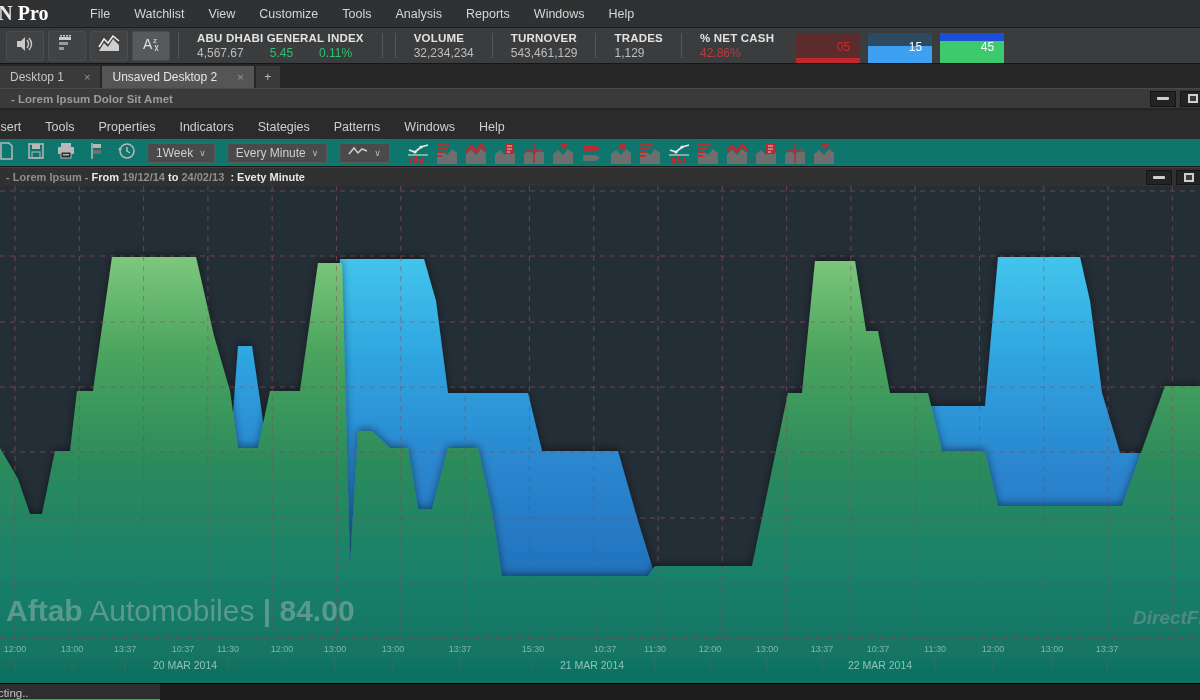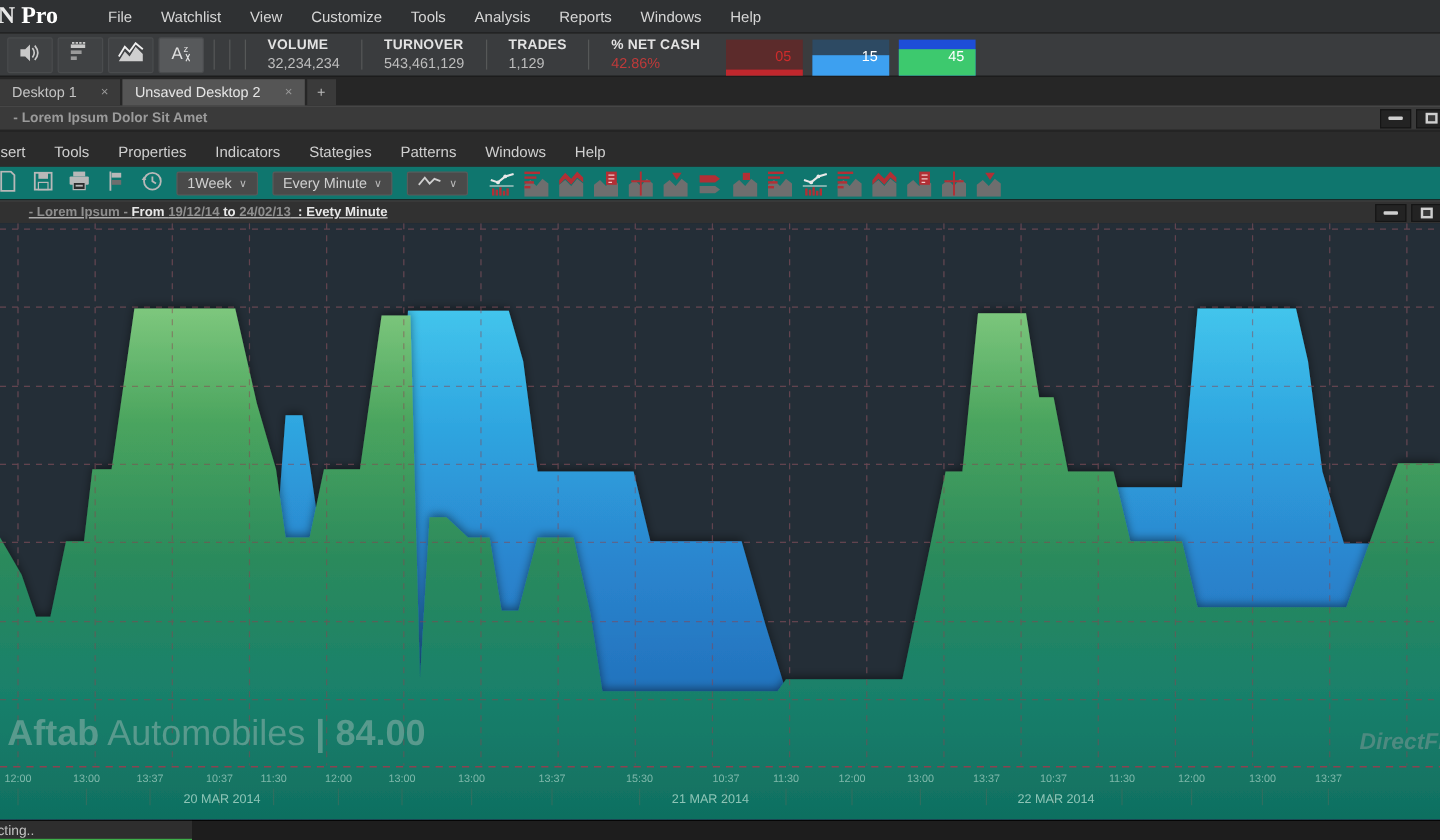--- a/index.html
+++ b/index.html
@@ -130,20 +130,28 @@
       <div class="ib-icon active">
         <span><svg width="22" height="20" viewBox="0 0 22 20">
             <text x="3" y="15" font-size="14" fill="#e0e0e0" font-family="Liberation Sans">A</text>
             <text x="13" y="9" font-size="8" fill="#e0e0e0" font-family="Liberation Sans">z</text>
             <path d="M15 11 l3 6 M18 11 l-3 6" stroke="#e0e0e0" stroke-width="1"></path>
           </svg></span>
       </div>
     </div>
   <div id="ib-groups" style="display:flex;">
       <div class="ib-sep"></div>
+      <div class="ib-group">
+        <div class="ib-label">ABU DHABI GENERAL INDEX</div>
+        <div class="ib-vals">
+          <span class="ib-val ">4,567.67</span>
+          <span class="ib-val up">5.45</span>
+          <span class="ib-val up">0.11%</span>
+        </div>
+      </div>
       <div class="ib-sep"></div>
       <div class="ib-sep"></div>
       <div class="ib-group">
         <div class="ib-label">VOLUME</div>
         <div class="ib-vals">
           <span class="ib-val ">32,234,234</span>
         </div>
       </div>
       <div class="ib-sep"></div>
       <div class="ib-group">
@@ -374,21 +382,21 @@
           <line x1="3" y1="9" x2="19" y2="9" stroke="#b22f35" stroke-width="1.6"></line>
         </svg></div>
       <div class="ricon"><svg width="24" height="22" viewBox="0 0 22 22">
           <polygon points="1,22 1,12 6,8 11,13 16,7 21,11 21,22" fill="#6e6e6e"></polygon>
           <polygon points="8,2 16,2 12,8" fill="#b22f35"></polygon>
         </svg></div>
     </div>
   </div>
 
 <div class="charthdr">
-  <span id="chdr-frags" style="padding-left:24px;text-decoration:underline;"><span class="frag c-gray">- Lorem Ipsum - </span><span class="frag c-white">From </span><span class="frag c-gray">19/12/14</span><span class="frag c-white"> to </span><span class="frag c-gray">24/02/13</span><span class="frag c-white">  : Evety Minute</span></span>
+  <span id="chdr-frags" style="padding-left:6px;"><span class="frag c-gray">- Lorem Ipsum - </span><span class="frag c-white">From </span><span class="frag c-gray">19/12/14</span><span class="frag c-white"> to </span><span class="frag c-gray">24/02/13</span><span class="frag c-white">  : Evety Minute</span></span>
   <div class="winbtns">
     <div class="wbtn">
         <div class="min"></div>
       </div>
     <div class="wbtn" style="margin-right:-4px;">
         <div class="max"></div>
       </div>
   </div>
 </div>
 

